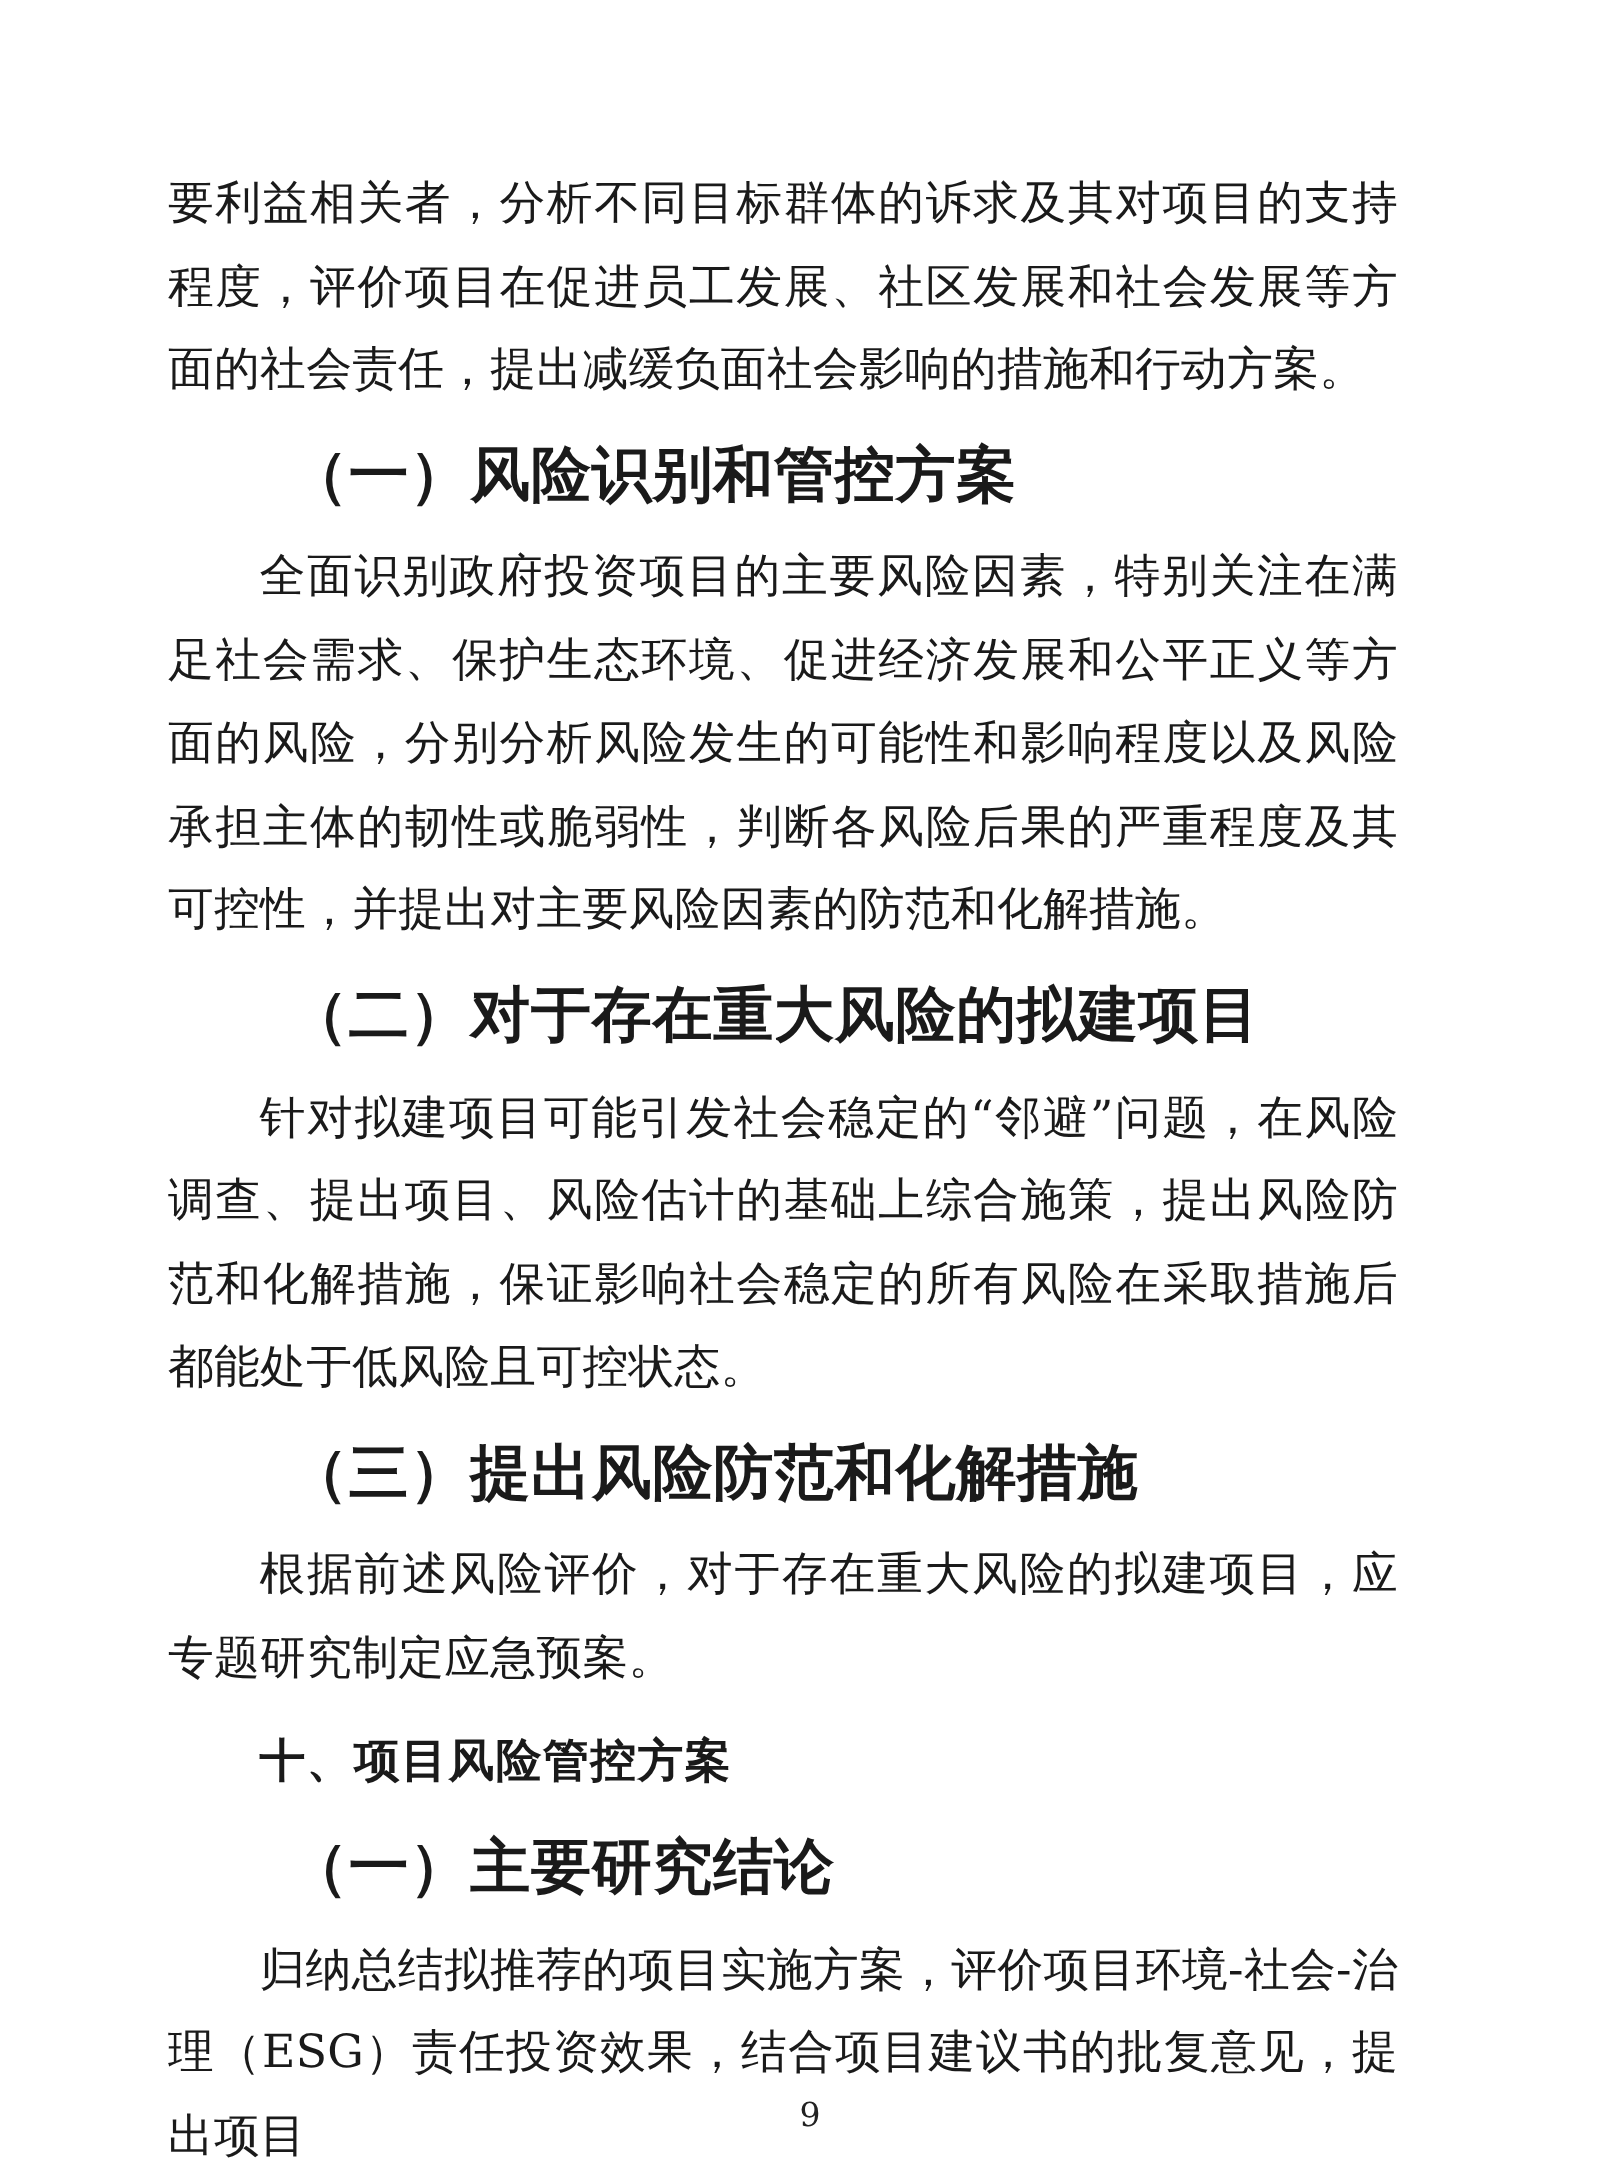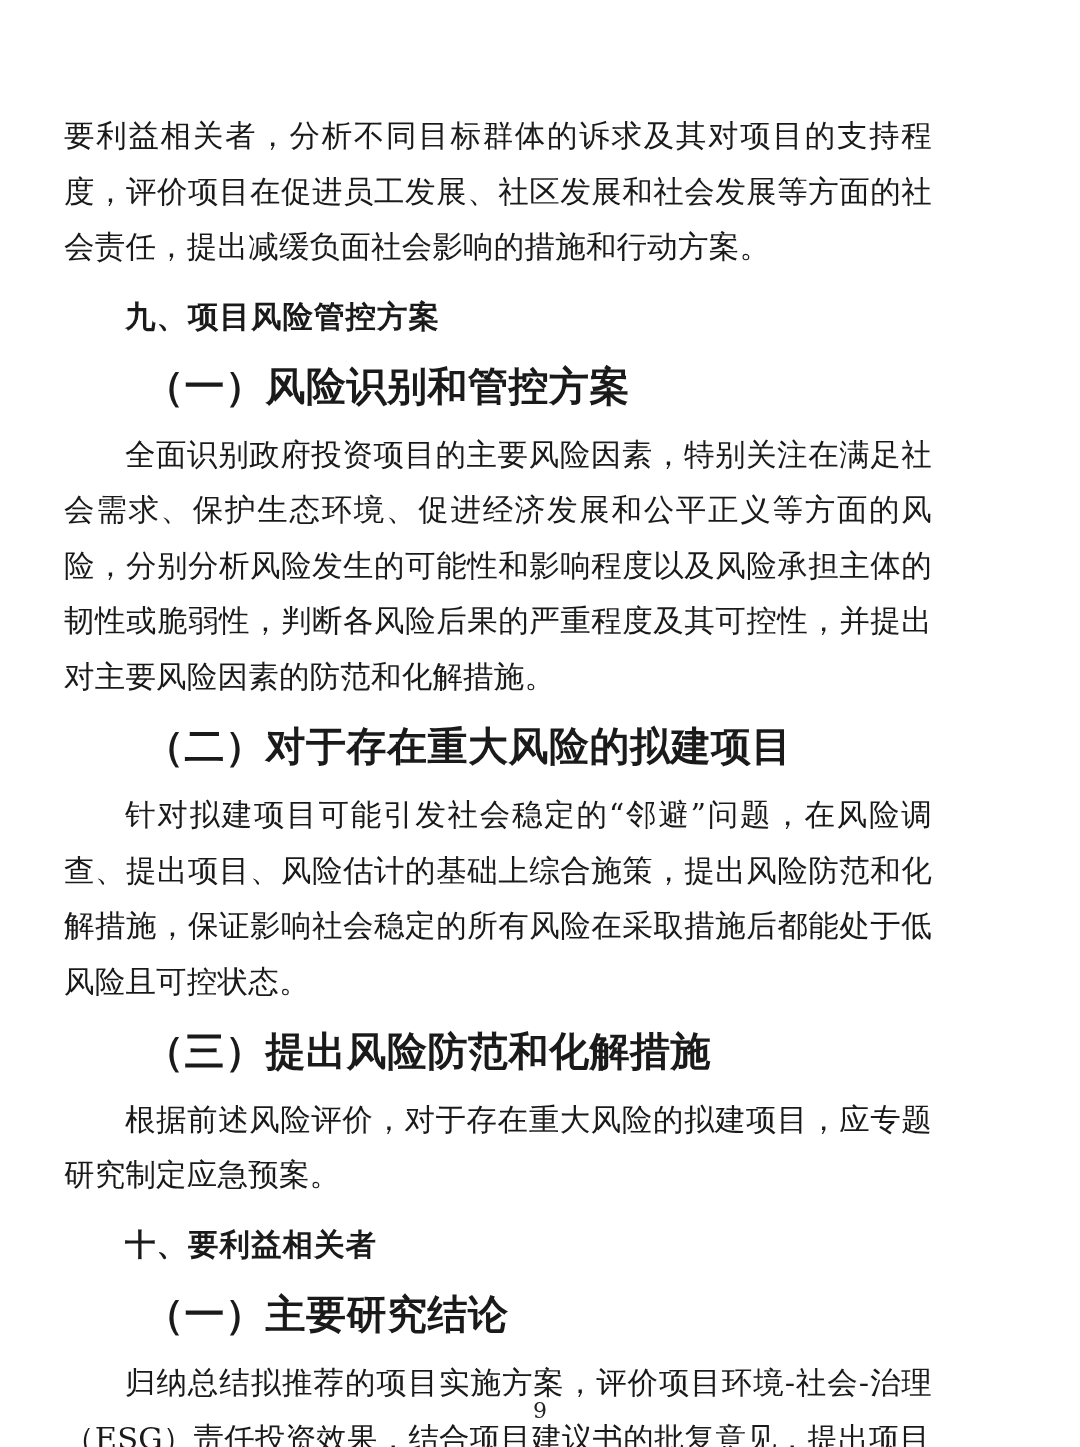--- a/index.html
+++ b/index.html
@@ -13,21 +13,21 @@
     font-family: "DejaVu Serif", "Liberation Serif", serif;
     color: #1a1a1a;
     position: relative;
     overflow: hidden;
   }
   .page {
     position: relative;
     width: 1080px;
     height: 1447px;
     box-sizing: border-box;
-    padding: 108px 148px 0 64px;
+    padding: 108px 148px 0 112px;
   }
   .doc-body {
     font-size: 30.5px;
     line-height: 1.82;
     letter-spacing: 0.2px;
     text-align: justify;
     text-justify: inter-ideograph;
   }
   .para {
     margin: 0 0 2px 0;
@@ -64,35 +64,34 @@
   }
 </style>
 </head>
 <body>
 
 <div class="page">
   <div class="doc-body">
 
     <p class="para cont">要利益相关者，分析不同目标群体的诉求及其对项目的支持程度，评价项目在促进员工发展、社区发展和社会发展等方面的社会责任，提出减缓负面社会影响的措施和行动方案。</p>
 
-    <h2 class="heading-1">九、项目风险管控方案</h2>
 
     <h3 class="heading-2">（一）风险识别和管控方案</h3>
 
     <p class="para">全面识别政府投资项目的主要风险因素，特别关注在满足社会需求、保护生态环境、促进经济发展和公平正义等方面的风险，分别分析风险发生的可能性和影响程度以及风险承担主体的韧性或脆弱性，判断各风险后果的严重程度及其可控性，并提出对主要风险因素的防范和化解措施。</p>
 
     <h3 class="heading-2">（二）对于存在重大风险的拟建项目</h3>
 
     <p class="para">针对拟建项目可能引发社会稳定的“邻避”问题，在风险调查、提出项目、风险估计的基础上综合施策，提出风险防范和化解措施，保证影响社会稳定的所有风险在采取措施后都能处于低风险且可控状态。</p>
 
     <h3 class="heading-2">（三）提出风险防范和化解措施</h3>
 
     <p class="para">根据前述风险评价，对于存在重大风险的拟建项目，应专题研究制定应急预案。</p>
 
-    <h2 class="heading-1">十、要利益相关者</h2>
+    <h2 class="heading-1">十、项目风险管控方案</h2>
 
     <h3 class="heading-2">（一）主要研究结论</h3>
 
     <p class="para">归纳总结拟推荐的项目实施方案，评价项目环境-社会-治理（ESG）责任投资效果，结合项目建议书的批复意见，提出项目</p>
 
   </div>
 </div>
 
 <div class="page-number">9</div>
 

